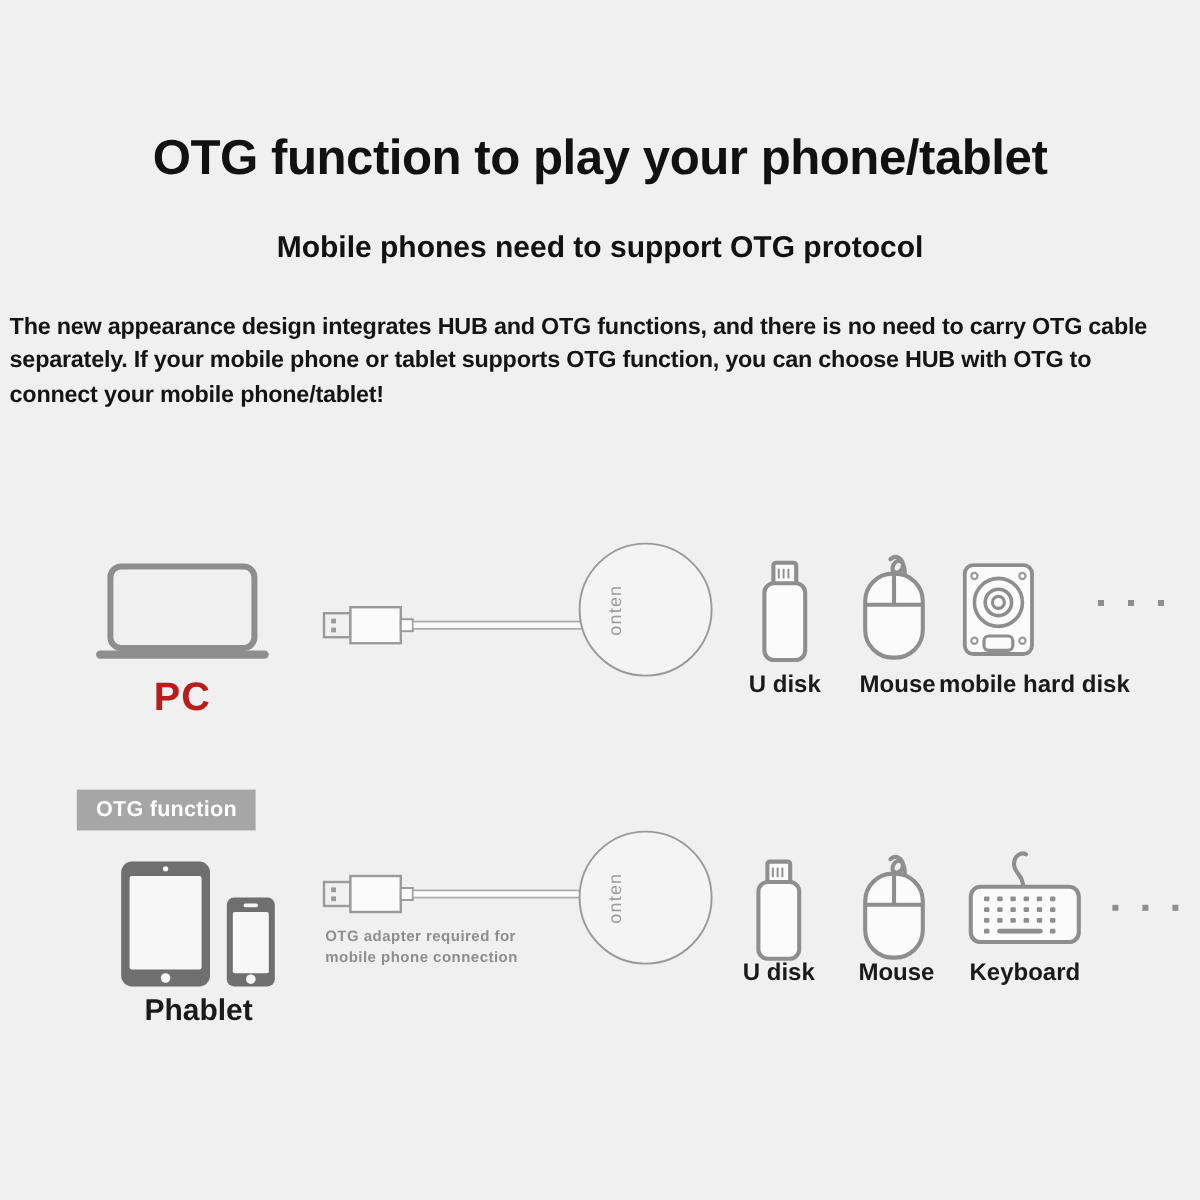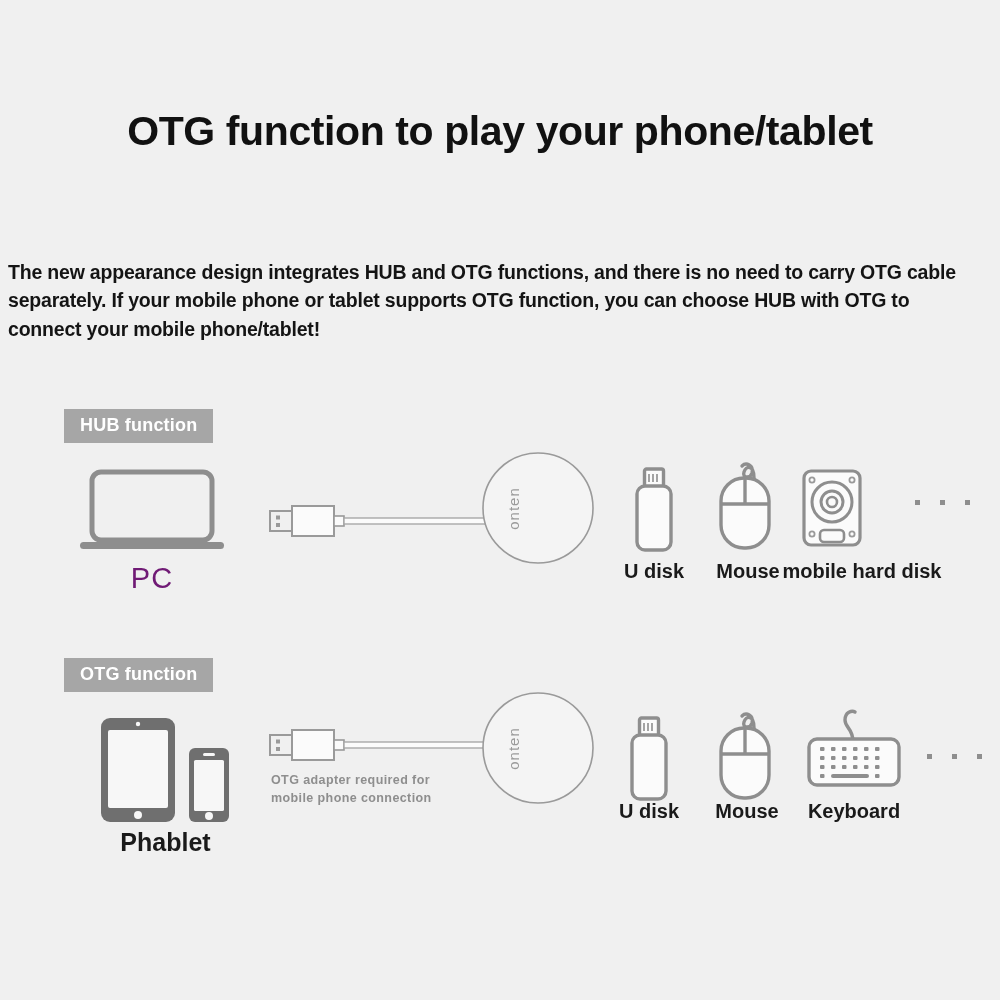--- a/index.html
+++ b/index.html
@@ -76,23 +76,23 @@
 
   .caption {
     position: absolute;
     text-align: center;
     white-space: nowrap;
     font-weight: 700;
     color: #1a1a1a;
   }
 
   .caption-pc {
-    font-size: 29px;
-    font-weight: 400;
-    color: #701a75;
+    font-size: 33px;
+    font-weight: 700;
+    color: #b91c1c;
     letter-spacing: 1px;
   }
   .caption-phablet {
     font-size: 25px;
     color: #1a1a1a;
   }
   .caption-device {
     font-size: 20px;
     color: #1a1a1a;
   }
@@ -132,23 +132,23 @@
     font-family: "Liberation Sans", sans-serif;
   }
   svg { display: block; overflow: visible; }
 </style>
 </head>
 <body>
 
 <div class="page">
 
   <div class="title">OTG function to play your phone/tablet</div>
+  <div class="subtitle">Mobile phones need to support OTG protocol</div>
   <div class="paragraph">The new appearance design integrates HUB and OTG functions, and there is no need to carry OTG cable separately. If your mobile phone or tablet supports OTG function, you can choose HUB with OTG to connect your mobile phone/tablet!</div>
 
-  <div class="badge" id="badge-hub">HUB function</div>
 
   <div class="abs" style="left:78px; top:468px;">
     <svg width="148" height="90" viewBox="0 0 148 90">
       <rect x="14" y="4" width="120" height="68" rx="9" ry="9" fill="none" stroke="#8e8e8e" stroke-width="5"></rect>
       <rect x="2" y="74" width="144" height="7" rx="3.5" ry="3.5" fill="#8e8e8e"></rect>
     </svg>
   </div>
   <div class="caption caption-pc" style="left:78px; top:562px; width:148px;">PC</div>
 
   <div class="abs" style="left:268px; top:502px;">

